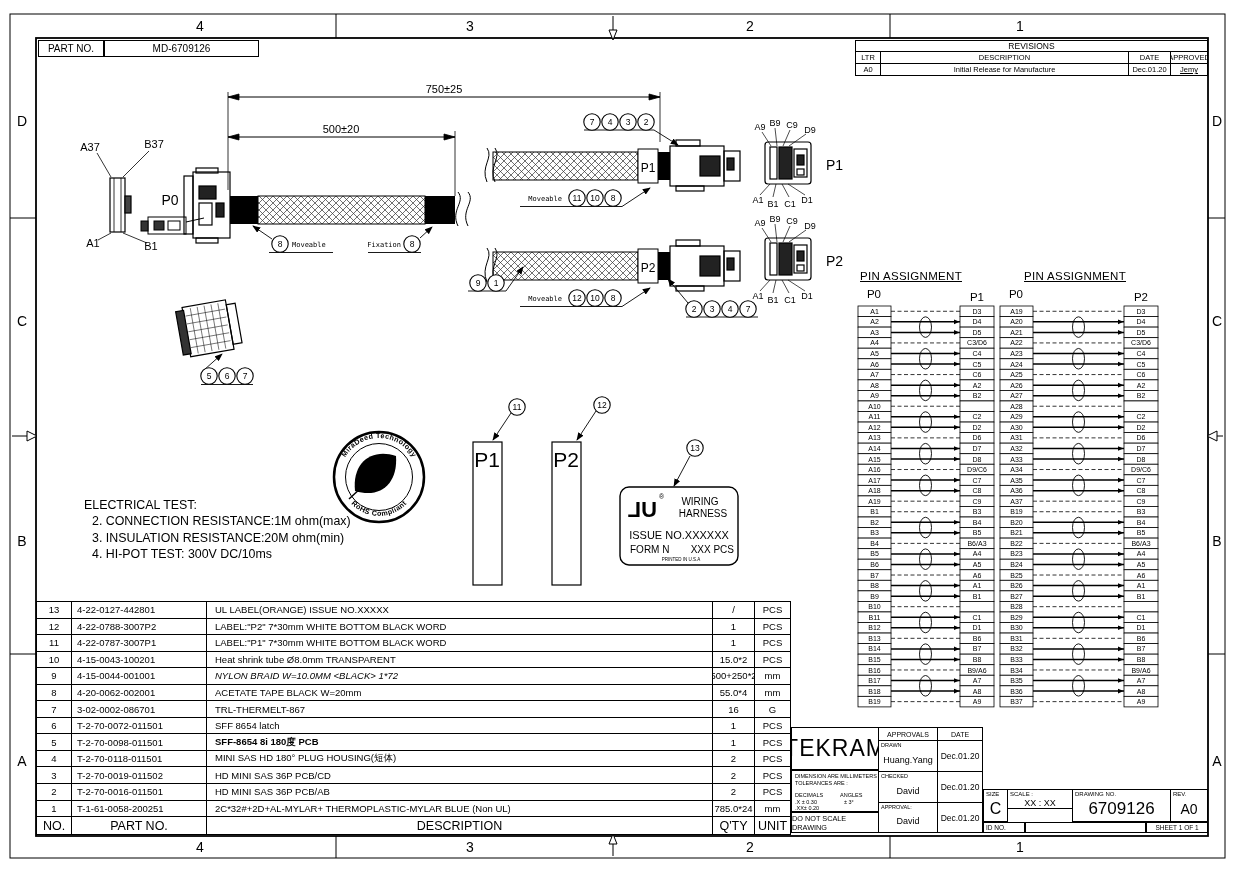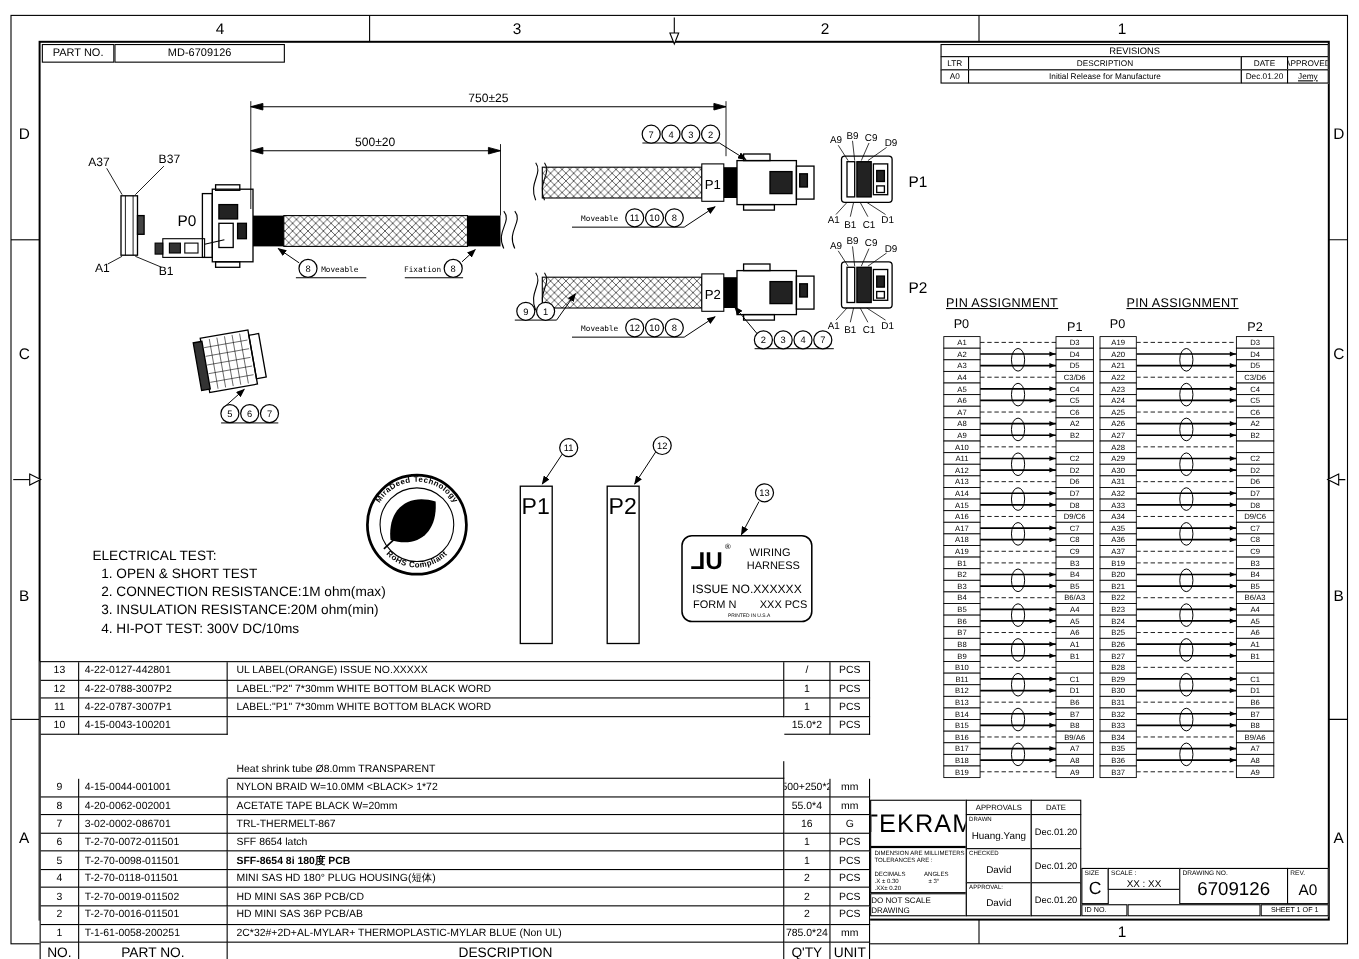--- a/index.html
+++ b/index.html
@@ -803,21 +803,20 @@
   <div class="cell" style="left:1128px;top:51px;width:43px;height:13px;font-size:7.5px;">DATE</div>
   <div class="cell" style="left:1170px;top:51px;width:38px;height:13px;font-size:7.5px;">APPROVED</div>
   <div class="cell" style="left:855px;top:63px;width:26px;height:13px;font-size:7.5px;">A0</div>
   <div class="cell" style="left:880px;top:63px;width:249px;height:13px;font-size:7.5px;">Initial Release for Manufacture</div>
   <div class="cell" style="left:1128px;top:63px;width:43px;height:13px;font-size:7.5px;">Dec.01.20</div>
   <div class="cell" style="left:1170px;top:63px;width:38px;height:13px;font-size:7.5px;text-decoration:underline;">Jemy</div>
 </div>
 
 <div id="etest">
     <div>ELECTRICAL TEST:</div>
-    <div class="etest-item">1. OPEN &amp; SHORT TEST</div>
     <div class="etest-item">2. CONNECTION RESISTANCE:1M ohm(max)</div>
     <div class="etest-item">3. INSULATION RESISTANCE:20M ohm(min)</div>
     <div class="etest-item">4. HI-POT TEST: 300V DC/10ms</div>
   </div>
 
 <div class="pintitle" style="left:845px;top:270px;">PIN ASSIGNMENT</div>
 <div class="pintitle" style="left:1009px;top:270px;">PIN ASSIGNMENT</div>
 
 <div id="bom">
     <div class="bomrow">
@@ -837,28 +836,28 @@
     <div class="bomrow">
       <div class="bomcell c-center" style="width: 35px;">11</div>
       <div class="bomcell c-left5" style="width: 135px;">4-22-0787-3007P1</div>
       <div class="bomcell c-left8" style="width: 506px;">LABEL:"P1" 7*30mm WHITE BOTTOM BLACK WORD</div>
       <div class="bomcell c-center" style="width: 42px;">1</div>
       <div class="bomcell c-center" style="width: 36px;">PCS</div>
     </div>
     <div class="bomrow">
       <div class="bomcell c-center" style="width: 35px;">10</div>
       <div class="bomcell c-left5" style="width: 135px;">4-15-0043-100201</div>
-      <div class="bomcell c-left8" style="width: 506px; margin-top: 40px;">Heat shrink tube Ø8.0mm TRANSPARENT</div>
+      <div class="bomcell c-left8" style="width: 506px;">Heat shrink tube Ø8.0mm TRANSPARENT</div>
       <div class="bomcell c-center" style="width: 42px;">15.0*2</div>
       <div class="bomcell c-center" style="width: 36px;">PCS</div>
     </div>
     <div class="bomrow">
       <div class="bomcell c-center" style="width: 35px;">9</div>
       <div class="bomcell c-left5" style="width: 135px;">4-15-0044-001001</div>
-      <div class="bomcell c-left8" style="width: 506px;">NYLON BRAID W=10.0MM &lt;BLACK&gt; 1*72</div>
+      <div class="bomcell c-left8" style="width: 506px; font-style: italic;">NYLON BRAID W=10.0MM &lt;BLACK&gt; 1*72</div>
       <div class="bomcell c-center" style="width: 42px;">500+250*2</div>
       <div class="bomcell c-center" style="width: 36px;">mm</div>
     </div>
     <div class="bomrow">
       <div class="bomcell c-center" style="width: 35px;">8</div>
       <div class="bomcell c-left5" style="width: 135px;">4-20-0062-002001</div>
       <div class="bomcell c-left8" style="width: 506px;">ACETATE TAPE BLACK W=20mm</div>
       <div class="bomcell c-center" style="width: 42px;">55.0*4</div>
       <div class="bomcell c-center" style="width: 36px;">mm</div>
     </div>

